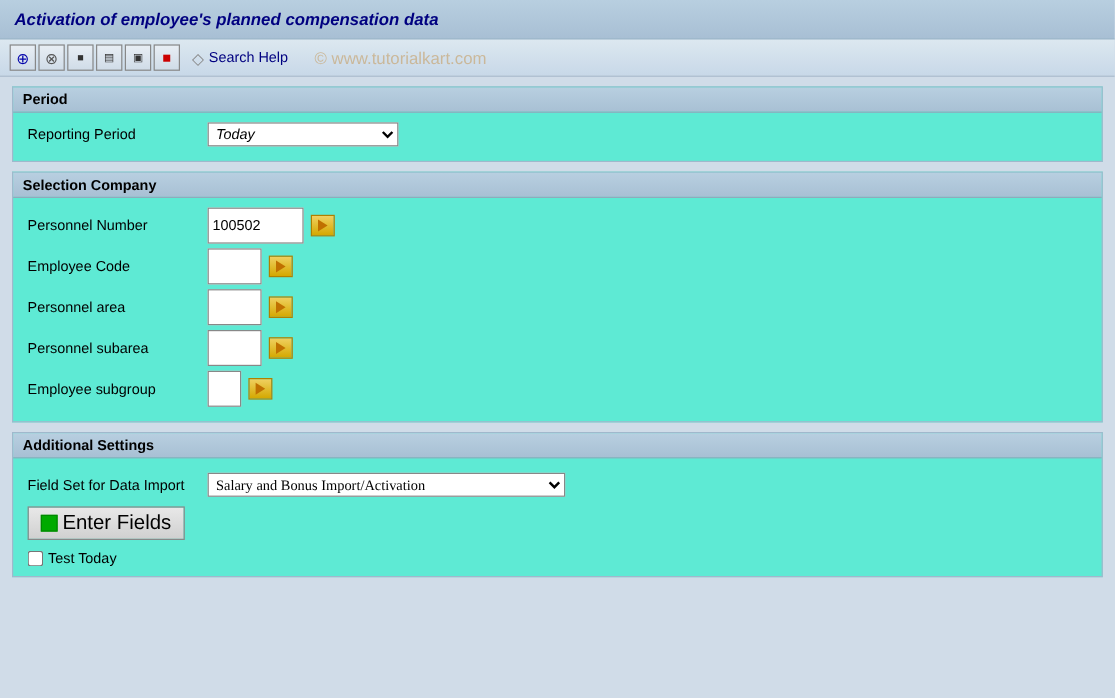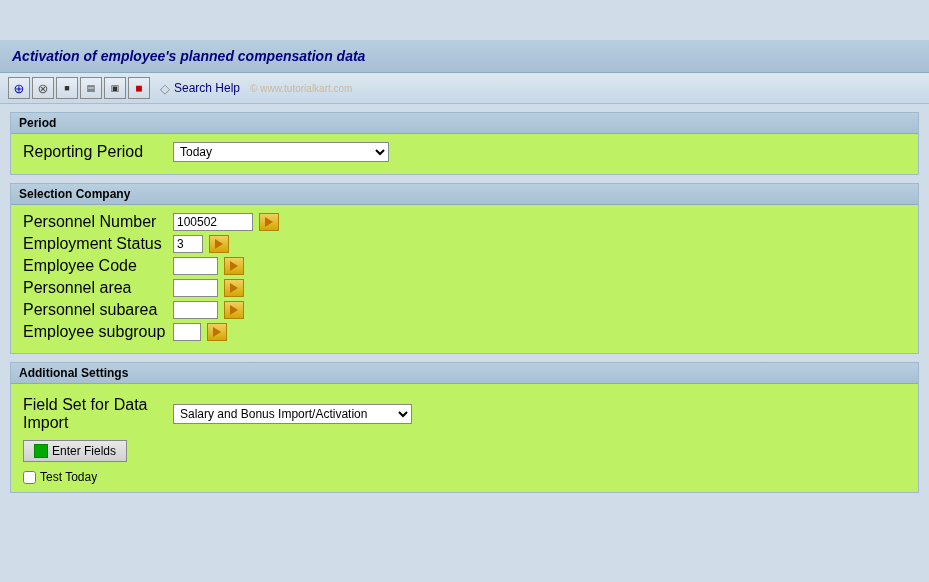--- a/index.html
+++ b/index.html
@@ -8,21 +8,20 @@
       font-size: 12px;
       background: #d0dce8;
       width: 929px;
       min-height: 582px;
     }
 
     .title-bar {
       background: linear-gradient(to bottom, #b8cfe0, #a8bfd4);
       padding: 8px 12px;
       border-bottom: 1px solid #8aaabf;
-      margin-top: 40px;
     }
     .title-bar h1 {
       font-size: 14px;
       font-style: italic;
       font-weight: bold;
       color: #000080;
     }
 
     .toolbar {
       background: linear-gradient(to bottom, #dce8f0, #c8d8e8);
@@ -56,34 +55,34 @@
       font-size: 12px;
       margin-left: 2px;
       cursor: pointer;
       display: flex;
       align-items: center;
       gap: 2px;
     }
 
     .watermark {
       color: #c8a878;
-      font-size: 10px;
-      margin-left: 8px;
+      font-size: 14px;
+      margin-left: 20px;
       opacity: 0.7;
     }
 
     .main-content {
       padding: 8px 10px;
       display: flex;
       flex-direction: column;
       gap: 8px;
     }
 
     .section {
-      background: #bef264;
+      background: #5eead4;
       border: 1px solid #a0b8cc;
     }
 
     .section-header {
       background: linear-gradient(to bottom, #b8cfe0, #a8c0d4);
       padding: 3px 8px;
       font-weight: bold;
       font-size: 12px;
       color: #000;
       border-bottom: 1px solid #90aabc;
@@ -94,35 +93,36 @@
     }
 
     .form-row {
       display: flex;
       align-items: center;
       margin-bottom: 4px;
     }
 
     .form-label {
       width: 150px;
-      font-size: 16px;
+      font-size: 12px;
       color: #000;
       flex-shrink: 0;
     }
 
     .form-input {
       border: 1px solid #888;
       background: #fff;
       padding: 1px 3px;
       font-size: 12px;
-      height: 18px;
+      height: 30px;
     }
 
     .input-period {
-      width: 216px;
+      width: 159px;
+      font-style: italic;
     }
 
     .input-personnel {
       width: 80px;
     }
 
     .input-employment {
       width: 30px;
     }
 
@@ -170,32 +170,33 @@
       border-top: 5px solid transparent;
       border-bottom: 5px solid transparent;
       border-left: 8px solid #c07000;
     }
 
     .input-sfsf {
       width: 200px;
     }
 
     .input-fieldset {
-      width: 239px;
+      width: 298px;
+      font-family: Liberation Serif, serif;
     }
 
     .enter-fields-btn {
       display: flex;
       align-items: center;
       gap: 4px;
       background: linear-gradient(to bottom, #e8e8e8, #d0d0d0);
       border: 1px solid #888;
       padding: 3px 10px;
       cursor: pointer;
-      font-size: 12px;
+      font-size: 17px;
       margin-top: 8px;
       margin-bottom: 8px;
     }
 
     .green-square {
       width: 14px;
       height: 14px;
       background: #00aa00;
       border: 1px solid #008800;
       flex-shrink: 0;
@@ -270,27 +271,20 @@
     <div class="section-body">
 
       <div class="form-row">
         <label class="form-label">Personnel Number</label>
         <input type="text" class="form-input input-personnel" value="100502" style="">
         <button class="nav-button">
           <div class="nav-button-arrow"></div>
         </button>
       </div>
 
-      <div class="form-row">
-        <label class="form-label">Employment Status</label>
-        <input type="text" class="form-input input-employment" value="3" style="">
-        <button class="nav-button">
-          <div class="nav-button-arrow"></div>
-        </button>
-      </div>
 
       <div class="form-row">
         <label class="form-label">Employee Code</label>
         <input type="text" class="form-input input-company" value="" style="">
         <button class="nav-button">
           <div class="nav-button-arrow"></div>
         </button>
       </div>
 
       <div class="form-row">

